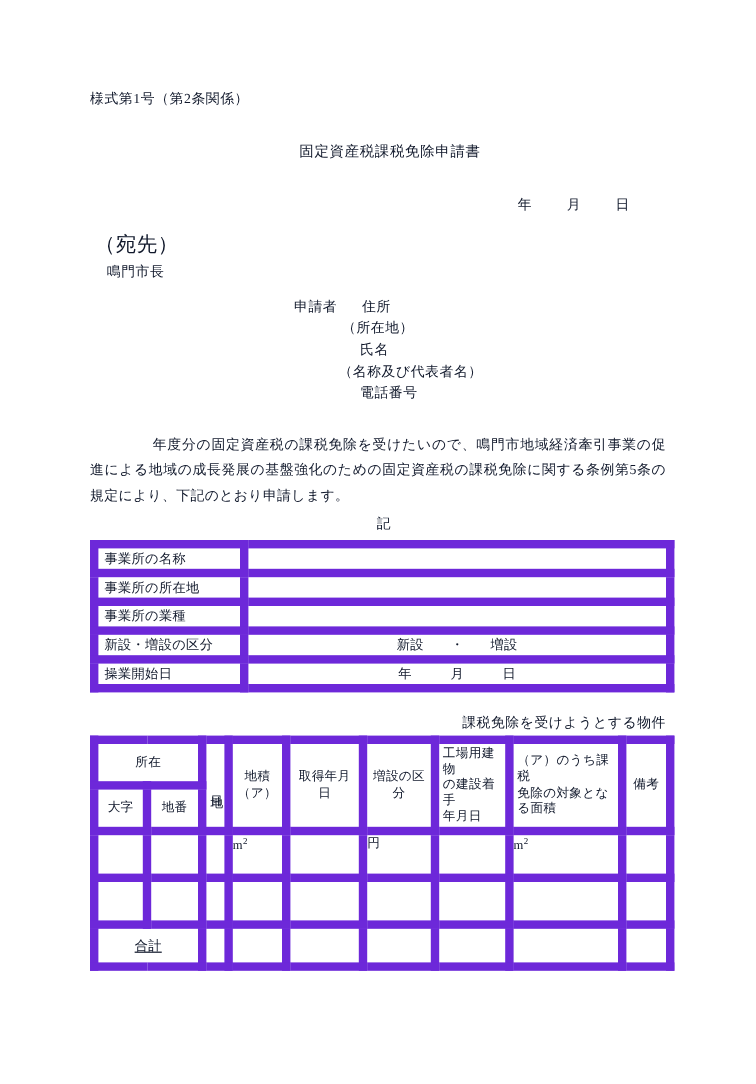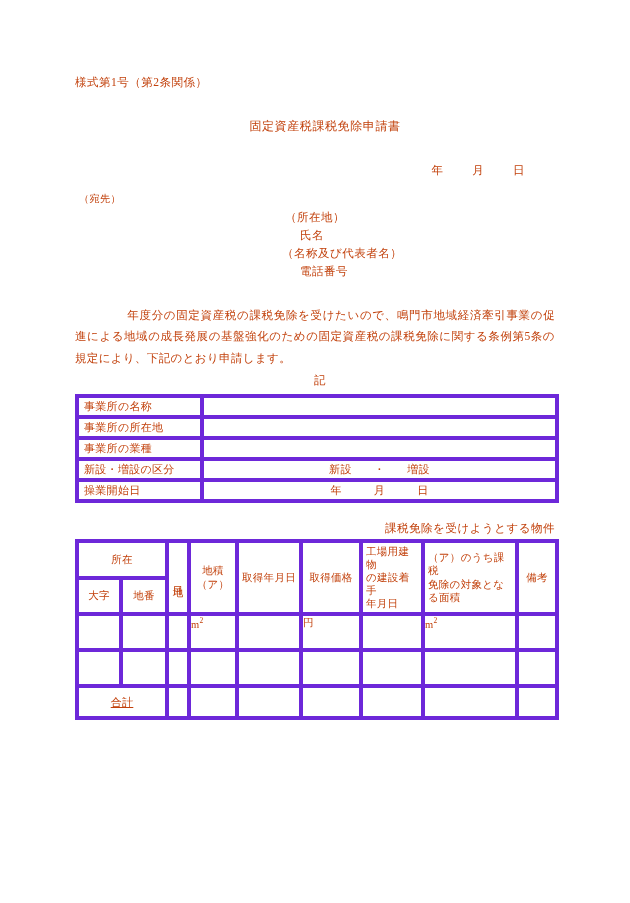--- a/index.html
+++ b/index.html
@@ -6,21 +6,21 @@
     margin: 0;
     padding: 0;
     background: #ffffff;
   }
   .page {
     position: relative;
     width: 630px;
     height: 903px;
     background: #ffffff;
     font-family: "Liberation Serif", "DejaVu Serif", serif;
-    color: #c2410c;
+    color: #0f172a;
     overflow: hidden;
   }
   .doc-body {
     position: absolute;
     left: 75px;
     top: 75px;
     width: 480px;
   }
 
   
@@ -39,21 +39,21 @@
   .date-line {
     font-size: 11.5px;
     text-align: right;
     letter-spacing: 0.5px;
     margin: 0 0 14px 0;
     padding-right: 30px;
   }
   .date-line span.gap { display: inline-block; width: 22px; }
 
   .addressee-label {
-    font-size: 10px;
+    font-size: 17px;
     letter-spacing: 0.5px;
     margin: 0 0 4px 0;
     padding-left: 4px;
     font-family: Liberation Mono, monospace;
   }
   .addressee-name {
     font-size: 11.5px;
     letter-spacing: 0.5px;
     margin: 0 0 14px 0;
     padding-left: 14px;
@@ -92,21 +92,21 @@
   }
 
   
   table {
     border-collapse: collapse;
     font-size: 11px;
     letter-spacing: 0.3px;
     table-layout: fixed;
   }
   table td, table th {
-    border: 4px solid #6d28d9;
+    border: 7px solid #6d28d9;
     font-weight: normal;
     padding: 0;
   }
 
   .info-table { width: 480px; }
   .info-table td { height: 17px; }
   .info-table td.label {
     padding-left: 5px;
     text-align: left;
   }
@@ -181,22 +181,28 @@
 
     <div class="date-line">
       <span>年</span>
       <span class="gap"></span>
       <span>月</span>
       <span class="gap"></span>
       <span>日</span>
     </div>
 
     <div class="addressee-label">（宛先）</div>
+    <div class="addressee-name">鳴門市長</div>
 
     <div class="applicant-block">
+      <div class="applicant-row">
+        <span class="ap-lead">申請者</span>
+        <span class="ap-sp"></span>
+        <span>住所</span>
+      </div>
       <div class="applicant-row">
         <span class="ap-ind1">（所在地）</span>
       </div>
       <div class="applicant-row">
         <span class="ap-ind2">氏名</span>
       </div>
       <div class="applicant-row">
         <span class="ap-ind3">（名称及び代表者名）</span>
       </div>
       <div class="applicant-row">
@@ -269,21 +275,21 @@
           <th rowspan="2">
             <div class="vwrap">
               <span class="vertical-text" style="writing-mode:vertical-rl;text-orientation:upright;letter-spacing:0px;">地目</span>
             </div>
           </th>
           <th rowspan="2">
             <div>地積</div>
             <div>（ア）</div>
           </th>
           <th rowspan="2">取得年月日</th>
-          <th rowspan="2">取得価格</th>
+          <th rowspan="2">増設の区分</th>
           <th rowspan="2" class="wrap-left">
             <div>工場用建物</div>
             <div>の建設着手</div>
             <div>年月日</div>
           </th>
           <th rowspan="2" class="wrap-left">
             <div>（ア）のうち課税</div>
             <div>免除の対象とな</div>
             <div>る面積</div>
           </th>

